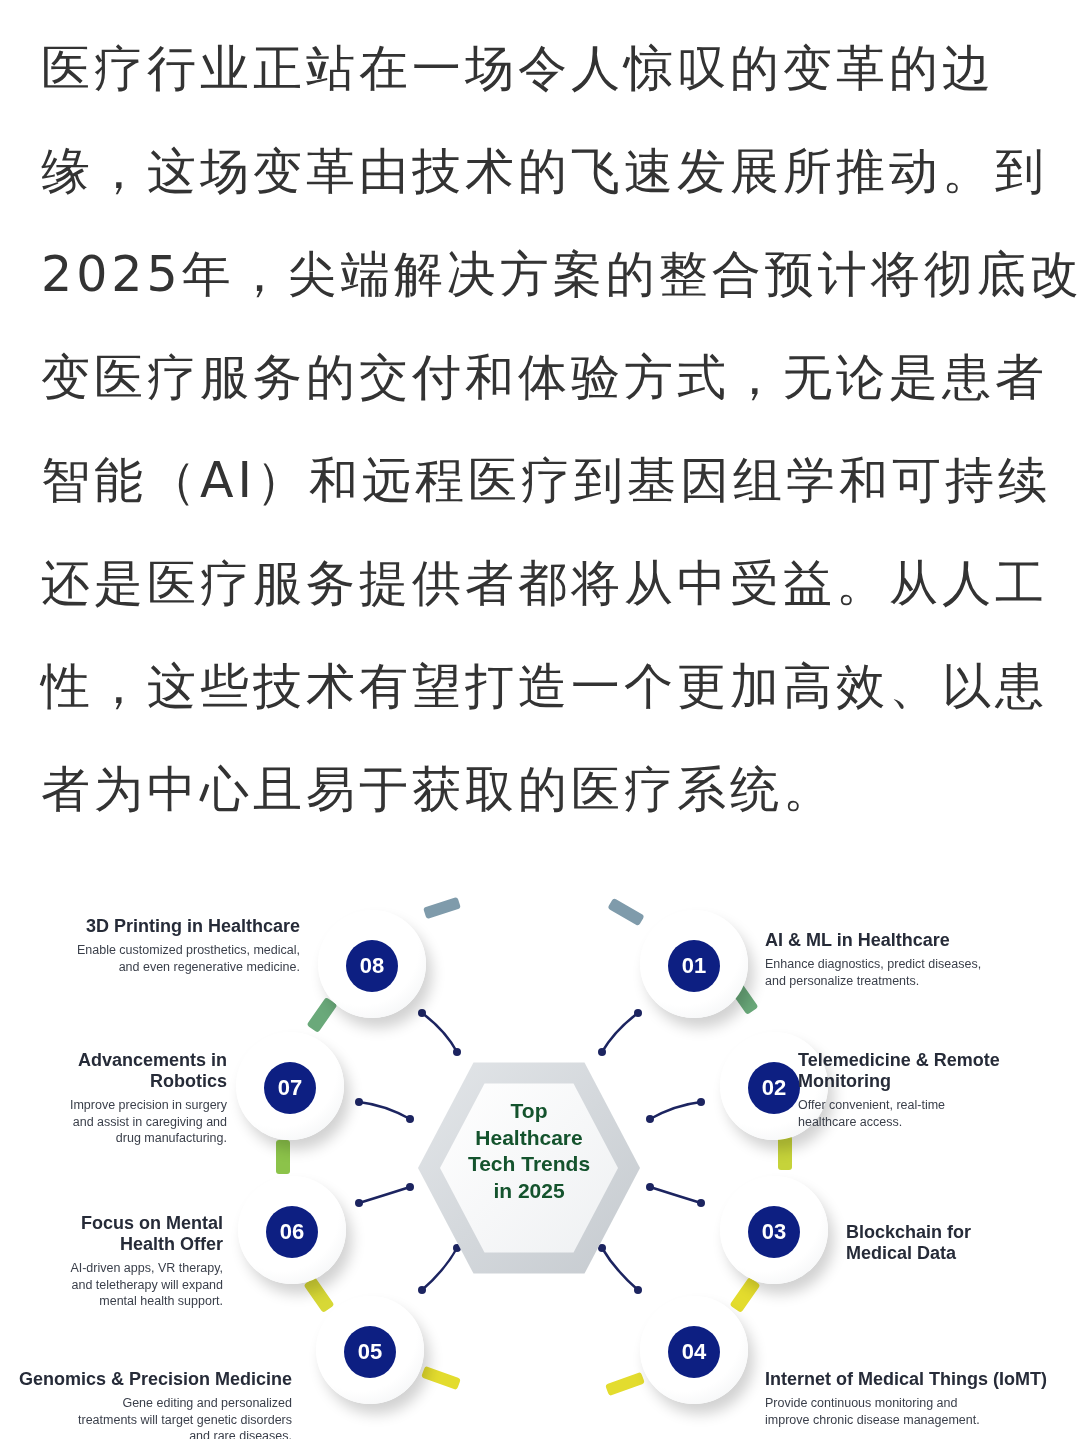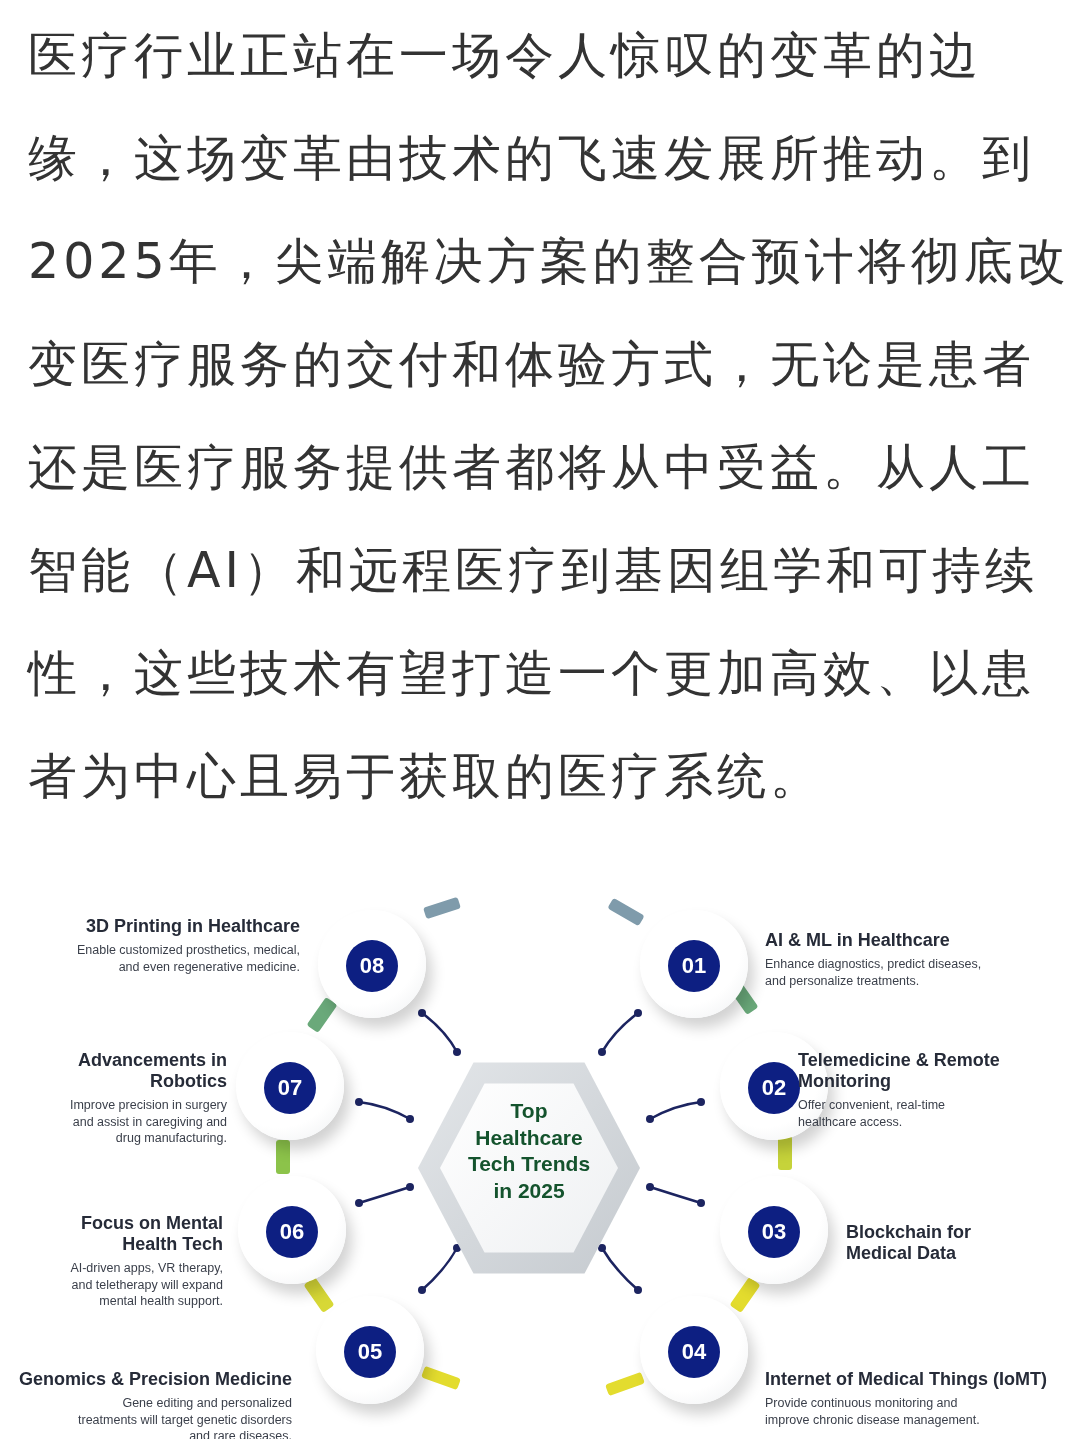--- a/index.html
+++ b/index.html
@@ -1,17 +1,17 @@
 <!DOCTYPE html>
 <html><head>
 <meta charset="utf-8">
 <style>
   html, body { margin:0; padding:0; background:#ffffff; }
   body { width:1080px; height:1439px; overflow:hidden; position:relative; font-family:"DejaVu Sans", sans-serif; }
-  .para { position:absolute; left:24px; top:0; width:1036px; color:#333333; font-size:49px; line-height:103px; letter-spacing:4px; margin:4px; padding-top:0; text-align:justify; }
+  .para { position:absolute; left:24px; top:0; width:1036px; color:#333333; font-size:49px; line-height:103px; letter-spacing:4px; margin:17px; padding-top:0; text-align:justify; }
   .para .ln { display:block; height:103px; white-space:nowrap; }
   .infographic { position:absolute; left:0; top:880px; width:1080px; height:559px; overflow:hidden; background:#ffffff; }
   .hexwrap { position:absolute; left:418px; top:178px; width:222px; height:220px; }
   .hex-outer { position:absolute; left:0; top:0; width:222px; height:220px; background:linear-gradient(135deg,#e3e6e9,#c5cacf); clip-path:polygon(25% 2%,75% 2%,100% 50%,75% 98%,25% 98%,0 50%); }
   .hex-inner { position:absolute; left:22px; top:20px; width:178px; height:180px; background:linear-gradient(135deg,#ffffff,#eef0f2); clip-path:polygon(25% 3%,75% 3%,100% 50%,75% 97%,25% 97%,0 50%); }
   .hex-title { position:absolute; left:0; top:40px; width:222px; text-align:center; font-family:"Liberation Sans", sans-serif; font-weight:bold; font-size:21px; line-height:26.5px; color:#14532d; }
   .node { position:absolute; width:108px; height:108px; border-radius:50%; background:radial-gradient(circle at 40% 35%,#ffffff 60%,#eceef0 100%); box-shadow:6px 10px 14px rgba(0,0,0,0.18); }
   .badge { position:absolute; left:28px; top:30px; width:52px; height:52px; border-radius:50%; background:#0d1f82; color:#ffffff; font-family:"Liberation Sans", sans-serif; font-weight:bold; font-size:22px; line-height:52px; text-align:center; }
   .bar { position:absolute; width:14px; height:34px; border-radius:3px; }
   .item { position:absolute; font-family:"Liberation Sans", sans-serif; color:#2a2f3a; }
@@ -22,22 +22,22 @@
   svg.links { position:absolute; left:0; top:0; width:1080px; height:559px; }
 </style>
 </head>
 <body>
 
 <div class="para">
   <span class="ln">医疗行业正站在一场令人惊叹的变革的边</span>
   <span class="ln">缘，这场变革由技术的飞速发展所推动。到</span>
   <span class="ln">2025年，尖端解决方案的整合预计将彻底改</span>
   <span class="ln">变医疗服务的交付和体验方式，无论是患者</span>
+  <span class="ln">智能（AI）和远程医疗到基因组学和可持续</span>
   <span class="ln">还是医疗服务提供者都将从中受益。从人工</span>
-  <span class="ln">智能（AI）和远程医疗到基因组学和可持续</span>
   <span class="ln">性，这些技术有望打造一个更加高效、以患</span>
   <span class="ln">者为中心且易于获取的医疗系统。</span>
 </div>
 
 <div class="infographic">
 
   <div class="bar" style="left:424px;top:22px;width:36px;height:12px;background:#7f9bab;transform:rotate(-18deg);"></div>
   <div class="bar" style="left:608px;top:26px;width:36px;height:12px;background:#7f9bab;transform:rotate(30deg);"></div>
   <div class="bar" style="left:315px;top:118px;width:14px;height:34px;background:#6aa97a;transform:rotate(35deg);"></div>
   <div class="bar" style="left:736px;top:100px;width:14px;height:34px;background:#6aa97a;transform:rotate(-35deg);"></div>
@@ -129,21 +129,21 @@
     </div>
     <div class="d">
       <div>Improve precision in surgery</div>
       <div>and assist in caregiving and</div>
       <div>drug manufacturing.</div>
     </div>
   </div>
   <div class="item left" style="right:857px;top:333px;width:220px;">
     <div class="t">
       <div>Focus on Mental</div>
-      <div>Health Tech</div>
+      <div>Health Offer</div>
     </div>
     <div class="d">
       <div>AI-driven apps, VR therapy,</div>
       <div>and teletherapy will expand</div>
       <div>mental health support.</div>
     </div>
   </div>
   <div class="item left" style="right:788px;top:489px;width:280px;">
     <div class="t">Genomics &amp; Precision Medicine</div>
     <div class="d">

